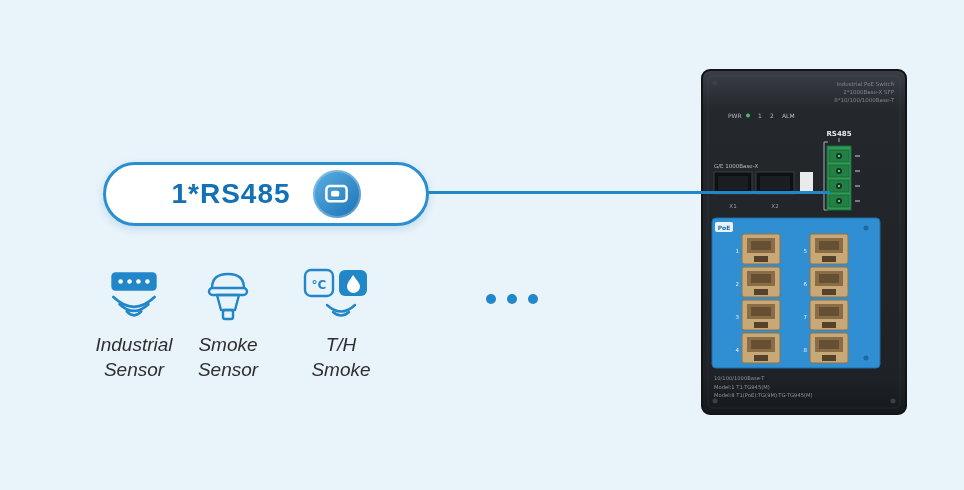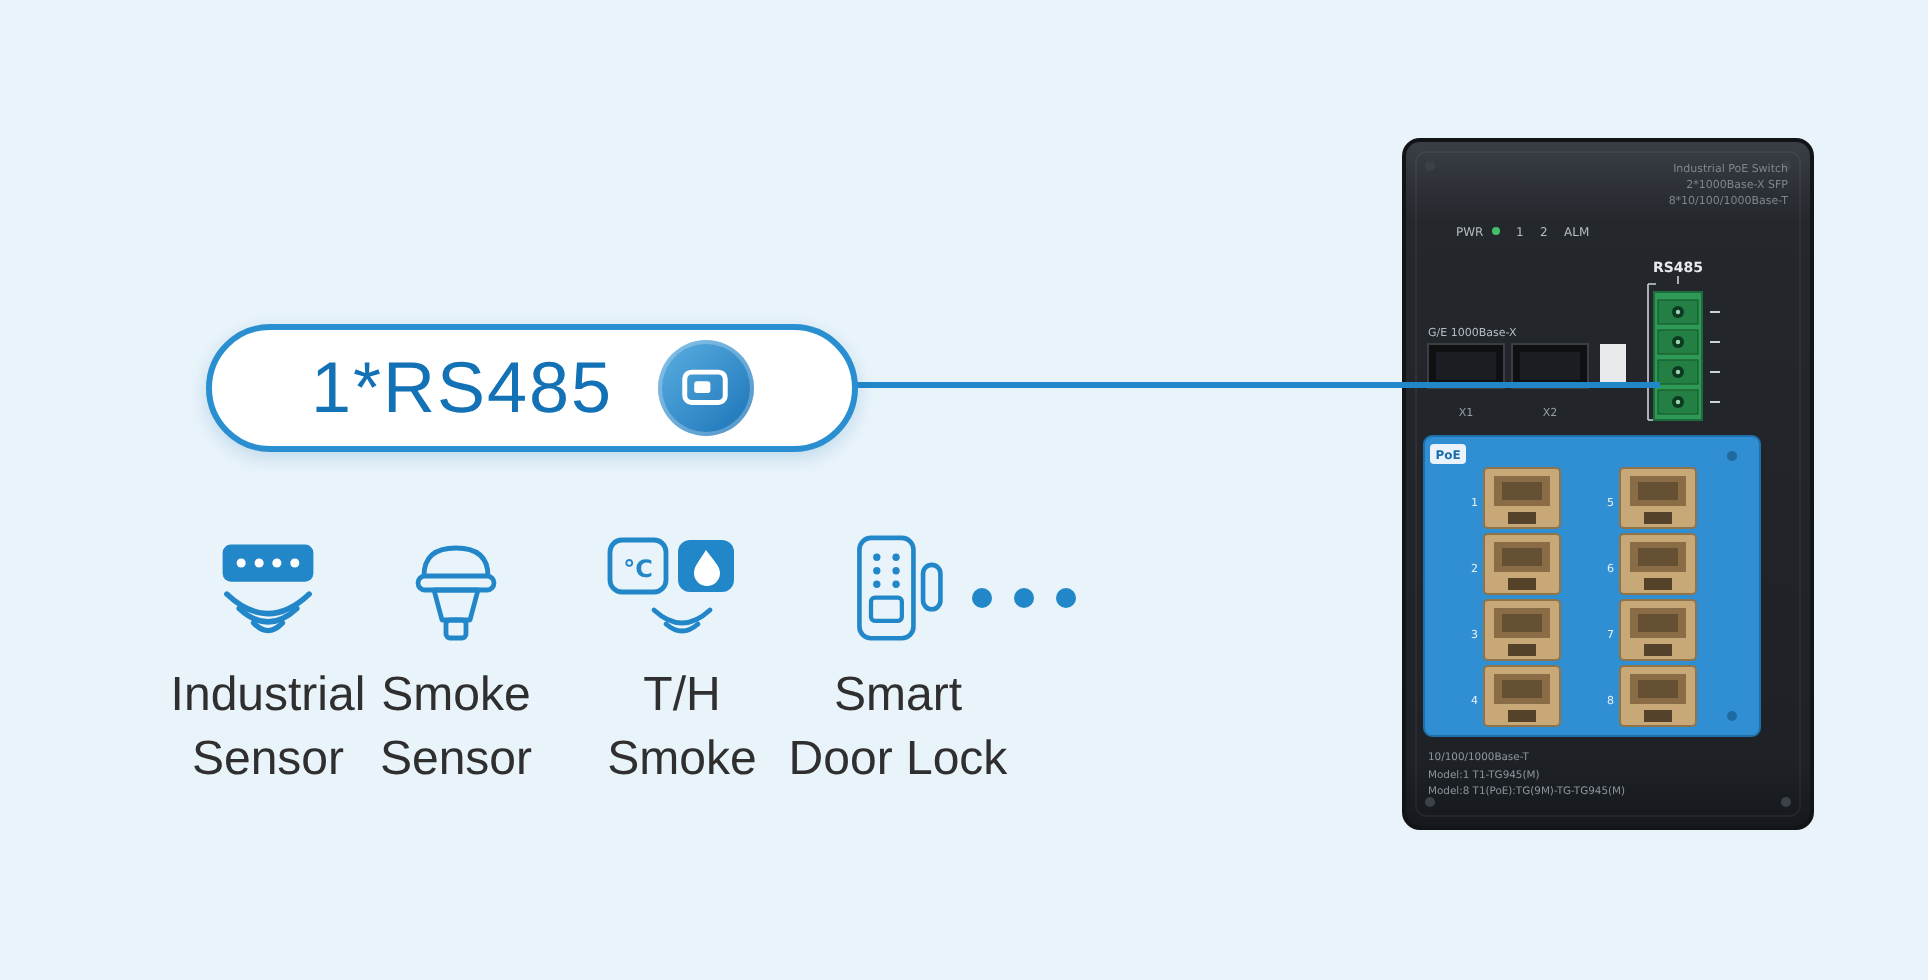--- a/index.html
+++ b/index.html
@@ -20,37 +20,38 @@
 
   
   .pill {
     position:absolute; left:103px; top:162px; width:326px; height:64px;
     background:#ffffff; border:3px solid #2a8fd0; border-radius:34px;
     display:flex; align-items:center; justify-content:center; gap:22px;
     box-shadow:0 3px 9px rgba(32,120,180,.20);
     z-index:6;
   }
   .pill-label {
-    font-size:36px; font-weight:normal; color:#1371b5; letter-spacing:1px;
+    font-size:28px; font-weight:bold; color:#1371b5; letter-spacing:1px;
   }
   .pill-icon {
     width:48px; height:48px; border-radius:50%;
     background:linear-gradient(135deg,#5cb0e2,#1a72b6);
     display:flex; align-items:center; justify-content:center;
     box-shadow:inset 0 0 0 2px rgba(255,255,255,.25);
   }
 
   
   .device {
     position:absolute; top:256px; width:132px; text-align:center; z-index:3;
   }
   .device-icon { height:68px; display:flex; align-items:flex-end; justify-content:center; }
   .device-label {
-    margin-top:8px; font-size:24px; color:#2f2f2f; line-height:1.32;
+    margin-top:8px; font-size:19px; color:#2f2f2f; line-height:1.32;
     white-space:pre-line;
+    font-style:italic;
   }
   .ellipsis { position:absolute; left:486px; top:294px; display:flex; gap:11px; z-index:3; }
   .ellipsis .dot { width:10px; height:10px; border-radius:50%; background:#2287c9; }
 
   
   .switch { position:absolute; left:700px; top:68px; width:208px; height:348px; z-index:2; }
 
   
   text { font-family:"DejaVu Sans", sans-serif; }
   .t-hdr  { font-size:5.5px; fill:#7f858d; }
@@ -117,37 +118,20 @@
         <rect x="36" y="2" width="28" height="26" rx="6" fill="#2287c9"></rect>
         <path d="M50 7 C47 12 44 15 44 18.5 A6.5 6.5 0 0 0 57 18.5 C57 15 53.5 12 50 7 Z" fill="#ffffff"></path>
         <path d="M24 37 Q38 50 52 37" fill="none" stroke="#2287c9" stroke-width="2.4" stroke-linecap="round"></path>
         <path d="M30 44 Q38 51 46 44" fill="none" stroke="#2287c9" stroke-width="2.4" stroke-linecap="round"></path>
       </svg>
     </div>
     <div class="device-label">T/H
 Smoke</div>
   </div>
 
-  <div class="device" style="left:383px">
-    <div class="device-icon">
-      <svg viewBox="0 0 56 58" width="54" height="58">
-        <rect x="8" y="2" width="28" height="52" rx="6" fill="none" stroke="#2287c9" stroke-width="2.4"></rect>
-        <circle cx="17" cy="12" r="1.9" fill="#2287c9"></circle>
-          <circle cx="27" cy="12" r="1.9" fill="#2287c9"></circle>
-        <circle cx="17" cy="19" r="1.9" fill="#2287c9"></circle>
-          <circle cx="27" cy="19" r="1.9" fill="#2287c9"></circle>
-        <circle cx="17" cy="26" r="1.9" fill="#2287c9"></circle>
-          <circle cx="27" cy="26" r="1.9" fill="#2287c9"></circle>
-        <rect x="14" y="33" width="16" height="12" rx="2" fill="none" stroke="#2287c9" stroke-width="2.2"></rect>
-        <rect x="41" y="16" width="9" height="23" rx="4.5" fill="none" stroke="#2287c9" stroke-width="2.4"></rect>
-      </svg>
-    </div>
-    <div class="device-label">Smart
-Door Lock</div>
-  </div>
 
   <div class="ellipsis">
     <span class="dot"></span>
     <span class="dot"></span>
     <span class="dot"></span>
   </div>
 
   <div class="switch">
     <svg viewBox="0 0 208 348" width="208" height="348">
       <defs>

